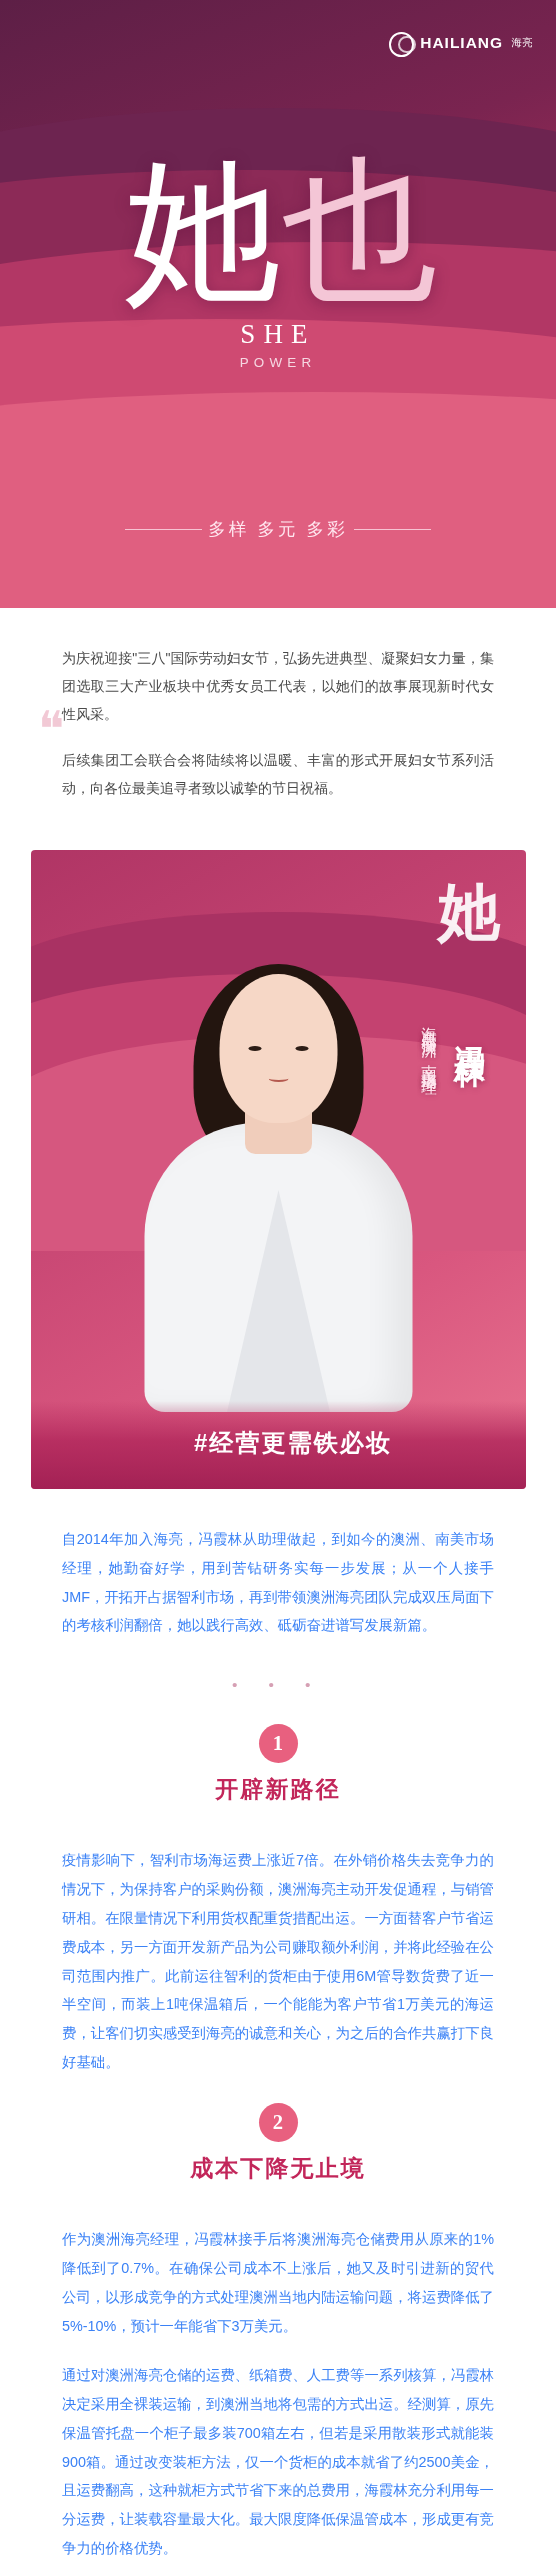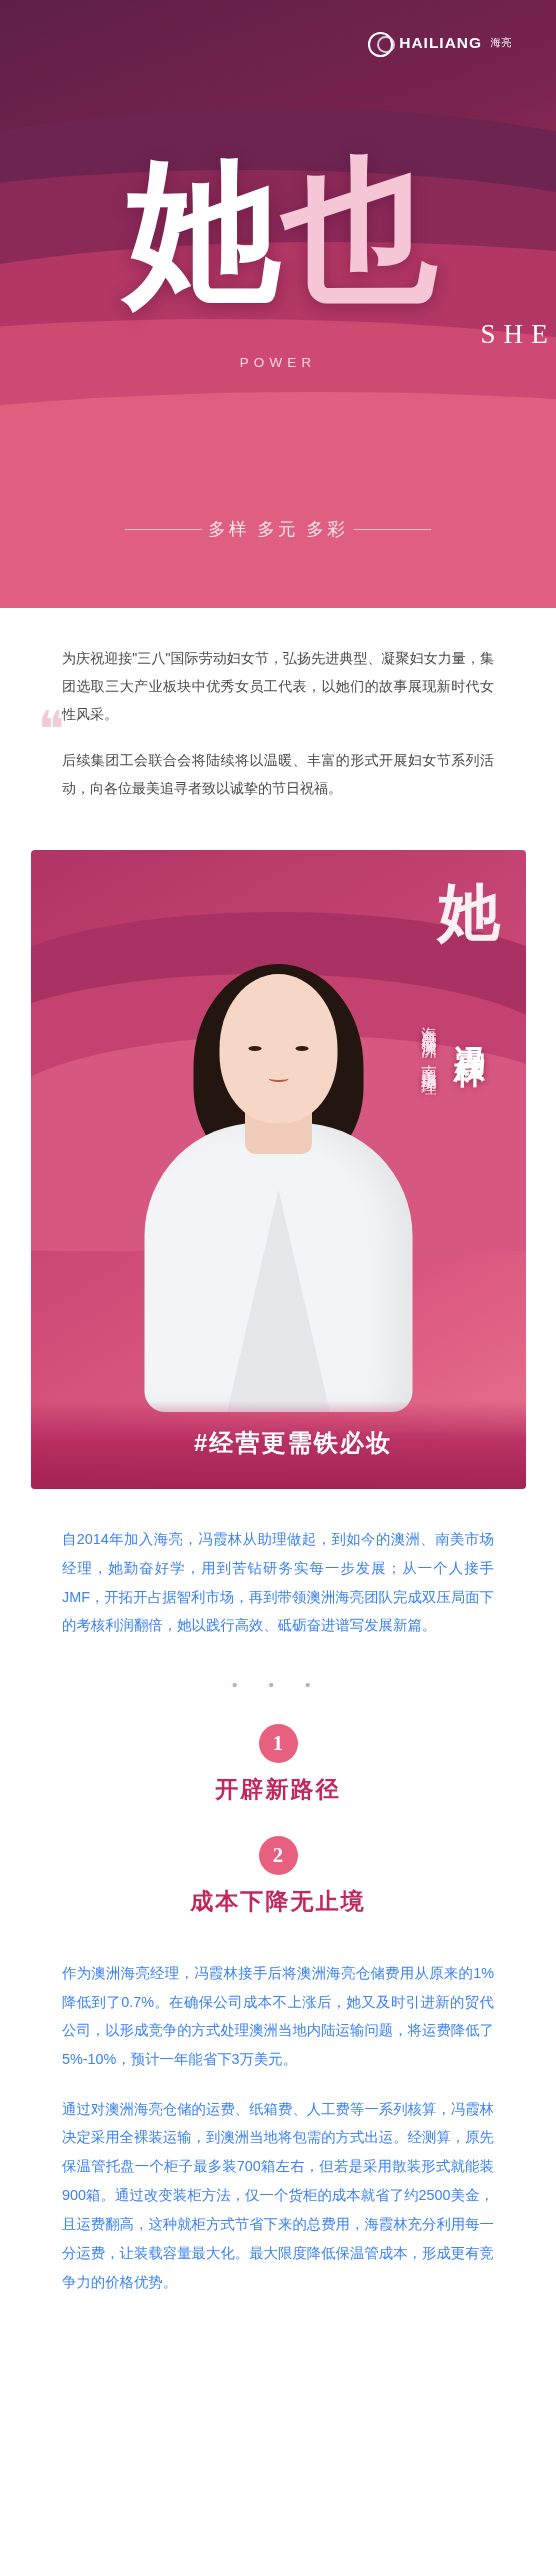--- a/index.html
+++ b/index.html
@@ -54,21 +54,21 @@
   }
   .hero-wave.w5 {
     top: 392px;
     background: #e05f80;
     border-radius: 50% 50% 0 0 / 67px 67px 0 0;
     transform: scaleX(1.9) translateX(20.6px);
   }
   .brand-logo {
     position: absolute;
     top: 30px;
-    right: 44px;
+    right: 23px;
     display: flex;
     align-items: center;
     gap: 6.2px;
     z-index: 6;
   }
   .brand-logo .mark {
     width: 25px; height: 25px;
     position: relative;
   }
   .brand-logo .mark::before,
@@ -98,33 +98,32 @@
     top: 155px;
     left: 0; right: 0;
     text-align: center;
     z-index: 8;
   }
   .hero-ta {
     font-family: "Liberation Serif", serif;
     font-size: 155px;
     line-height: 1;
     color: #ffffff;
-    font-weight: bold;
+    font-weight: normal;
     letter-spacing: 2.1px;
     text-shadow: 0 3.1px 15.5px rgba(90,15,60,.45);
     padding-left: 8px;
   }
   .hero-ta .accent { color: #f4c6d6; }
   .hero-en {
     margin-top: 9.3px;
     font-family: "Liberation Serif", serif;
     font-size: 27px;
     letter-spacing: 8.2px;
     color: #ffffff;
-    text-align: right;
   }
   .hero-en-sub {
     margin-top: 5.2px;
     font-size: 13.4px;
     letter-spacing: 5.2px;
     color: #f6d7e2;
   }
   .hero-tagline {
     position: absolute;
     bottom: 67px;
@@ -441,20 +440,23 @@
   <div class="body-copy">
     <p>自2014年加入海亮，冯霞林从助理做起，到如今的澳洲、南美市场经理，她勤奋好学，用到苦钻研务实每一步发展；从一个人接手JMF，开拓开占据智利市场，再到带领澳洲海亮团队完成双压局面下的考核利润翻倍，她以践行高效、砥砺奋进谱写发展新篇。</p>
   </div>
 
   <div class="dots">• • •</div>
 
   <div class="sec-head">
     <div class="sec-num">1</div>
     <div class="sec-title">开辟新路径</div>
   </div>
+  <div class="body-copy">
+    <p>疫情影响下，智利市场海运费上涨近7倍。在外销价格失去竞争力的情况下，为保持客户的采购份额，澳洲海亮主动开发促通程，与销管研相。在限量情况下利用货权配重货措配出运。一方面替客户节省运费成本，另一方面开发新产品为公司赚取额外利润，并将此经验在公司范围内推广。此前运往智利的货柜由于使用6M管导数货费了近一半空间，而装上1吨保温箱后，一个能能为客户节省1万美元的海运费，让客们切实感受到海亮的诚意和关心，为之后的合作共赢打下良好基础。</p>
+  </div>
 
   <div class="sec-head">
     <div class="sec-num">2</div>
     <div class="sec-title">成本下降无止境</div>
   </div>
   <div class="body-copy">
     <p>作为澳洲海亮经理，冯霞林接手后将澳洲海亮仓储费用从原来的1%降低到了0.7%。在确保公司成本不上涨后，她又及时引进新的贸代公司，以形成竞争的方式处理澳洲当地内陆运输问题，将运费降低了5%-10%，预计一年能省下3万美元。</p>
     <p>通过对澳洲海亮仓储的运费、纸箱费、人工费等一系列核算，冯霞林决定采用全裸装运输，到澳洲当地将包需的方式出运。经测算，原先保温管托盘一个柜子最多装700箱左右，但若是采用散装形式就能装900箱。通过改变装柜方法，仅一个货柜的成本就省了约2500美金，且运费翻高，这种就柜方式节省下来的总费用，海霞林充分利用每一分运费，让装载容量最大化。最大限度降低保温管成本，形成更有竞争力的价格优势。</p>
 
   </div>

